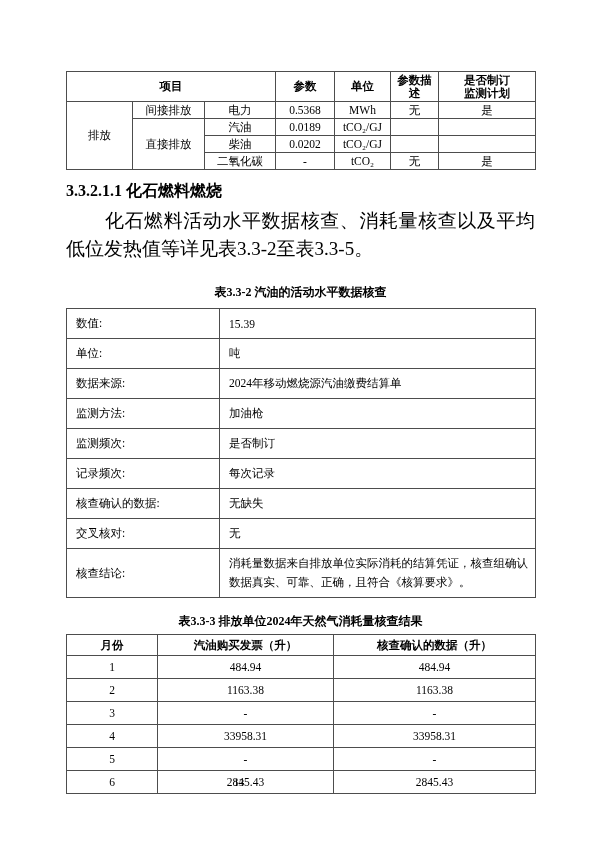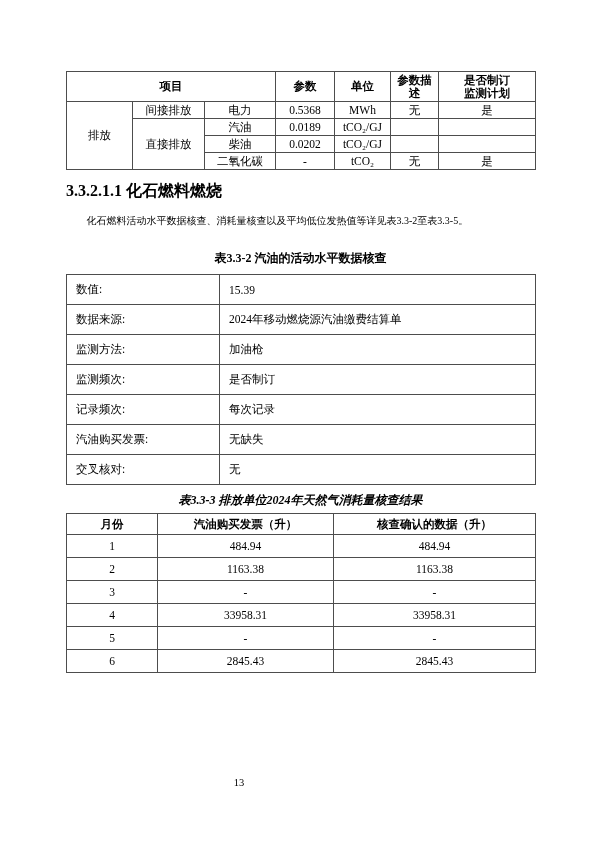--- a/index.html
+++ b/index.html
@@ -51,35 +51,35 @@
 
   
   .section-heading {
     margin: 12px 0 0 0;
     font-size: 16px;
     font-weight: bold;
     line-height: 17px;
   }
   .body-paragraph {
     margin: 8px 0 0 0;
-    font-size: 10px;
+    font-size: 19px;
     line-height: 28px;
     text-indent: 2.05em;
     text-align: justify;
   }
 
   
   .table-caption {
-    margin-top: 16px;
+    margin-top: 22px;
     text-align: center;
     font-weight: bold;
     font-size: 12px;
     line-height: 15px;
   }
-  .caption2 { margin-top: 8px; font-style: italic; }
+  .caption2 { margin-top: 16px; }
 
   
   .t2 { margin-top: 8px; }
   .t2 td {
     font-size: 11.5px;
     text-align: left;
     vertical-align: middle;
     padding-left: 9px;
     padding-right: 2px;
   }
@@ -183,42 +183,50 @@
     <colgroup>
         <col style="width:153px">
         <col style="width:316px">
       </colgroup>
     <tbody>
         <tr class="row-std">
       <td>数值:</td>
       <td>15.39</td>
     </tr>
     <tr class="row-std">
+      <td>单位:</td>
+      <td>吨</td>
+    </tr>
+    <tr class="row-std">
       <td>数据来源:</td>
       <td>2024年移动燃烧源汽油缴费结算单</td>
     </tr>
     <tr class="row-std">
       <td>监测方法:</td>
       <td>加油枪</td>
     </tr>
     <tr class="row-std">
       <td>监测频次:</td>
       <td>是否制订</td>
     </tr>
     <tr class="row-std">
       <td>记录频次:</td>
       <td>每次记录</td>
     </tr>
     <tr class="row-std">
-      <td>汽油购买发票:</td>
+      <td>核查确认的数据:</td>
       <td>无缺失</td>
     </tr>
     <tr class="row-std">
       <td>交叉核对:</td>
       <td>无</td>
+    </tr>
+    <tr>
+      <td>核查结论:</td>
+      <td class="cell-conclusion">消耗量数据来自排放单位实际消耗的结算凭证，核查组确认数据真实、可靠、正确，且符合《核算要求》。</td>
     </tr>
   </tbody>
     </table>
 
   <div class="table-caption caption2">表3.3-3 排放单位2024年天然气消耗量核查结果</div>
   <table class="t3">
     <colgroup>
         <col style="width:91px">
         <col style="width:176px">
         <col style="width:202px">

